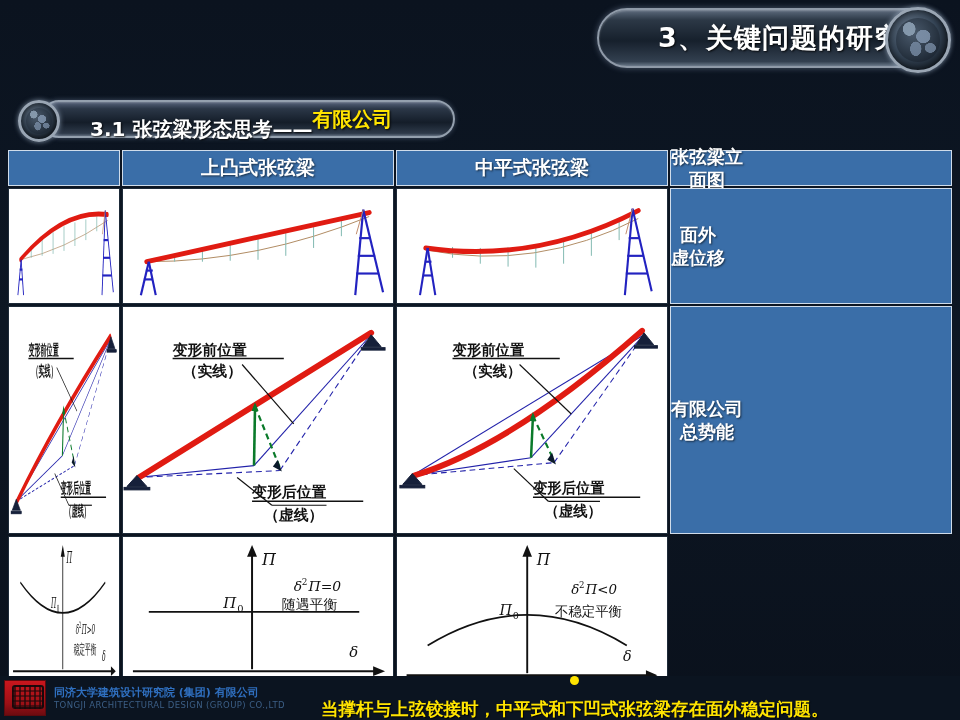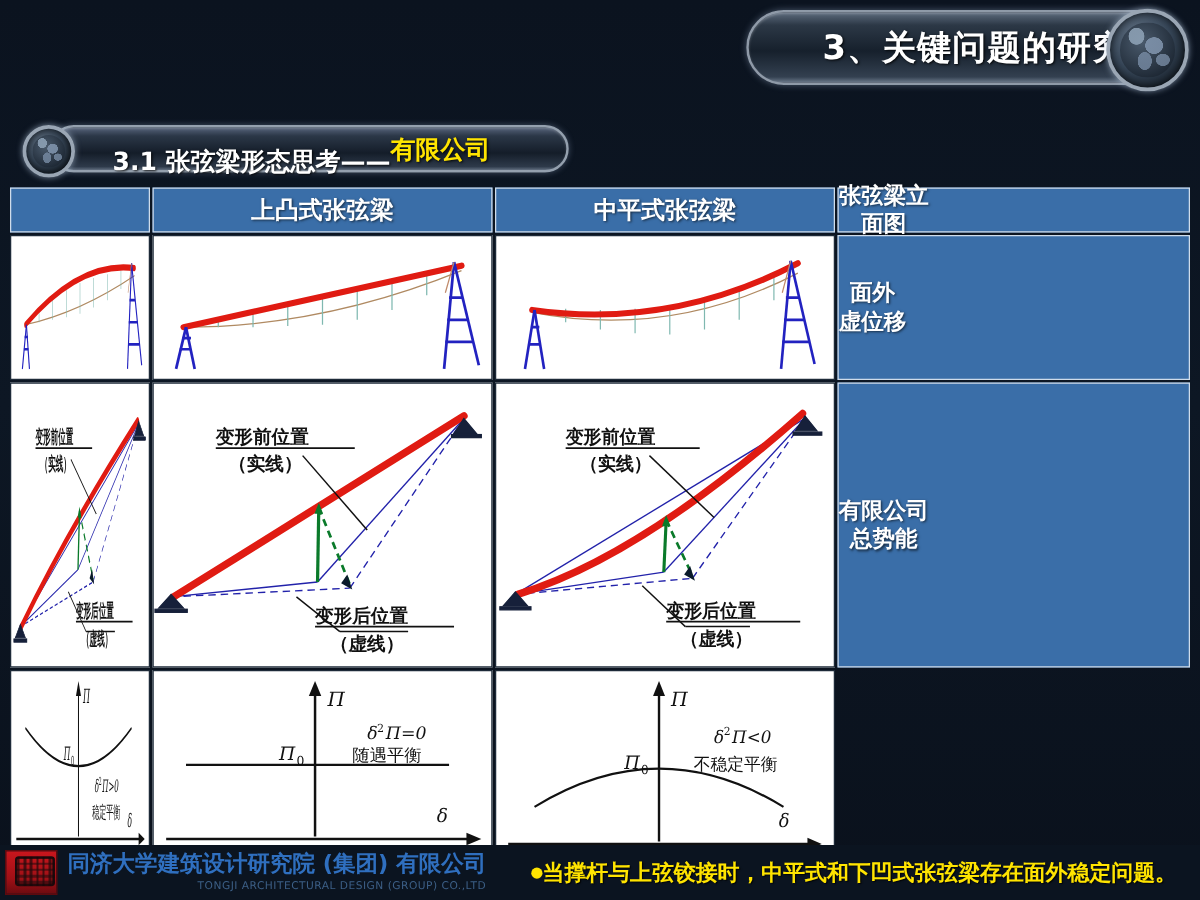--- a/index.html
+++ b/index.html
@@ -130,25 +130,25 @@
   .logo::after{
     content:"";
     position:absolute; left:7px; top:4px; width:28px; height:20px;
     border:2px solid rgba(20,8,10,.85);
     border-radius:3px;
     background:
       repeating-linear-gradient(90deg, rgba(30,10,12,.7) 0 2px, transparent 2px 5px),
       repeating-linear-gradient(0deg, rgba(30,10,12,.55) 0 2px, transparent 2px 5px);
   }
   .company { margin-left:8px; line-height:1.25; }
-  .company .cn { color:#2f6fbf; font-size:18px; font-weight:bold; white-space:nowrap; }
+  .company .cn { color:#2f6fbf; font-size:11px; font-weight:bold; white-space:nowrap; }
   .company .en { color:#3c5f86; font-size:8.5px; letter-spacing:.4px; white-space:nowrap;text-align:right; }
   .bullet-note {
     margin-left: 36px;
-    display:flex; align-items:center; 
+    display:flex; align-items:center; gap:12px;flex-direction:column;
   }
   .bullet-dot { width:9px; height:9px; border-radius:50%; background:#ffe400; flex:0 0 auto;}
   .bullet-text {
     color:#ffe400; font-size:17.5px; font-weight:bold;
     text-shadow:1px 1px 1px rgba(0,0,0,.8);
     white-space:nowrap;
   }
 </style>
 </head>
 <body>

